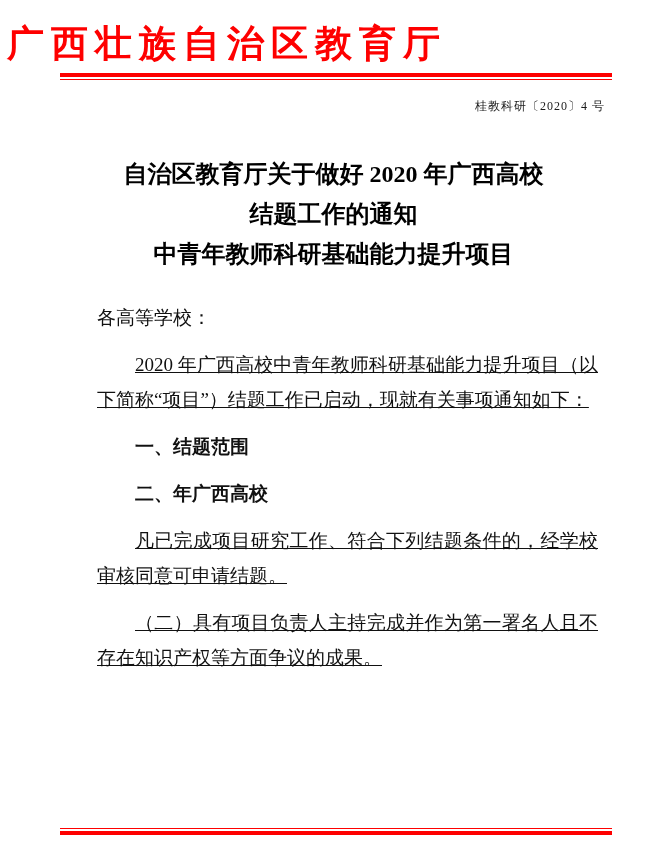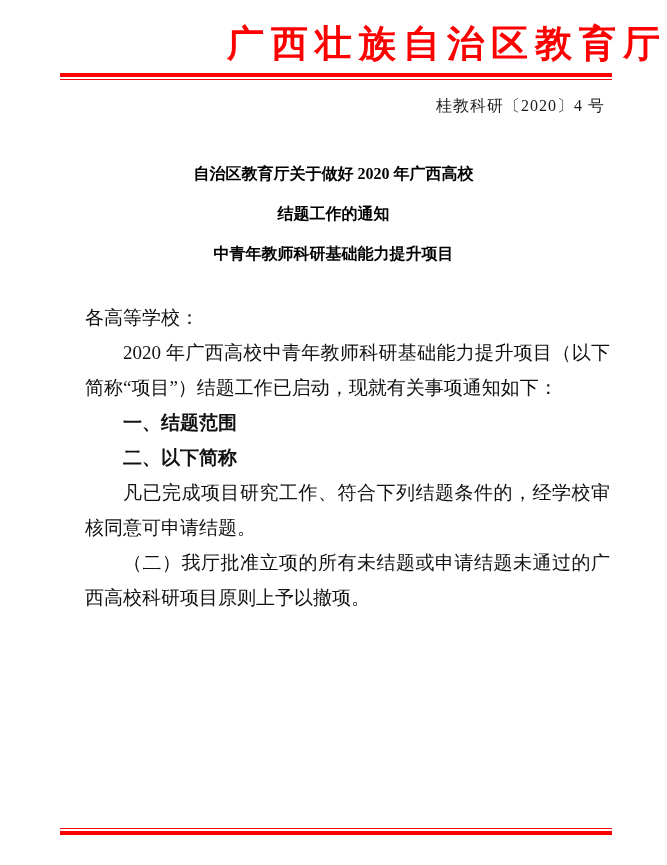--- a/index.html
+++ b/index.html
@@ -12,64 +12,65 @@
     width: 667px;
     height: 865px;
     margin: 0 auto;
     background: #ffffff;
     overflow: hidden;
     font-family: "Liberation Serif", "DejaVu Serif", serif;
     color: #111111;
   }
   .header-title {
     padding-top: 22px;
-    text-align: right;
+    text-align: left;
     color: #fe0000;
     font-size: 37px;
     line-height: 43px;
     font-weight: bold;
     letter-spacing: 7px;
     text-indent: 7px;
     white-space: nowrap;
   }
   
   .rule-top {
     margin: 8px 55px 0 60px;
     height: 2px;
     border-top: 4px solid #fe0000;
     border-bottom: 1px solid #fe0000;
   }
   .doc-number {
     margin: 15px 62px 0 0;
     text-align: right;
-    font-size: 16px;
+    font-size: 12px;
     line-height: 22px;
     letter-spacing: 1px;
     color: #1a1a1a;
   }
   .notice-title {
     margin-top: 37px;
     text-align: center;
-    font-size: 16px;
+    font-size: 24px;
     line-height: 40px;
     font-weight: bold;
     color: #000000;
   }
   .body-block {
     margin: 26px 57px 0 85px;
     font-size: 19px;
     line-height: 35px;
     text-align: justify;
   }
   .body-block p {
-    margin: 0;
+    margin: 12px;
     padding: 0;
   }
   .para-indent {
     text-indent: 2em;
+    text-decoration: underline;
   }
   .sect-heading {
     text-indent: 2em;
     font-weight: bold;
     font-family: "Liberation Sans", "DejaVu Sans", sans-serif;
   }
   
   .rule-bottom {
     position: absolute;
     left: 60px;
@@ -94,20 +95,20 @@
   <div class="notice-title">
     <div>自治区教育厅关于做好 2020 年广西高校</div>
     <div>结题工作的通知</div>
     <div>中青年教师科研基础能力提升项目</div>
   </div>
 
   <div class="body-block">
     <p>各高等学校：</p>
     <p class="para-indent">2020 年广西高校中青年教师科研基础能力提升项目（以下简称“项目”）结题工作已启动，现就有关事项通知如下：</p>
     <p class="sect-heading">一、结题范围</p>
-    <p class="sect-heading">二、以下简称</p>
+    <p class="sect-heading">二、年广西高校</p>
     <p class="para-indent">凡已完成项目研究工作、符合下列结题条件的，经学校审核同意可申请结题。</p>
-    <p class="para-indent">（二）我厅批准立项的所有未结题或申请结题未通过的广西高校科研项目原则上予以撤项。</p>
+    <p class="para-indent">（二）具有项目负责人主持完成并作为第一署名人且不存在知识产权等方面争议的成果。</p>
   </div>
 
   <div class="rule-bottom"></div>
 
 </div>
 
 </body></html>

